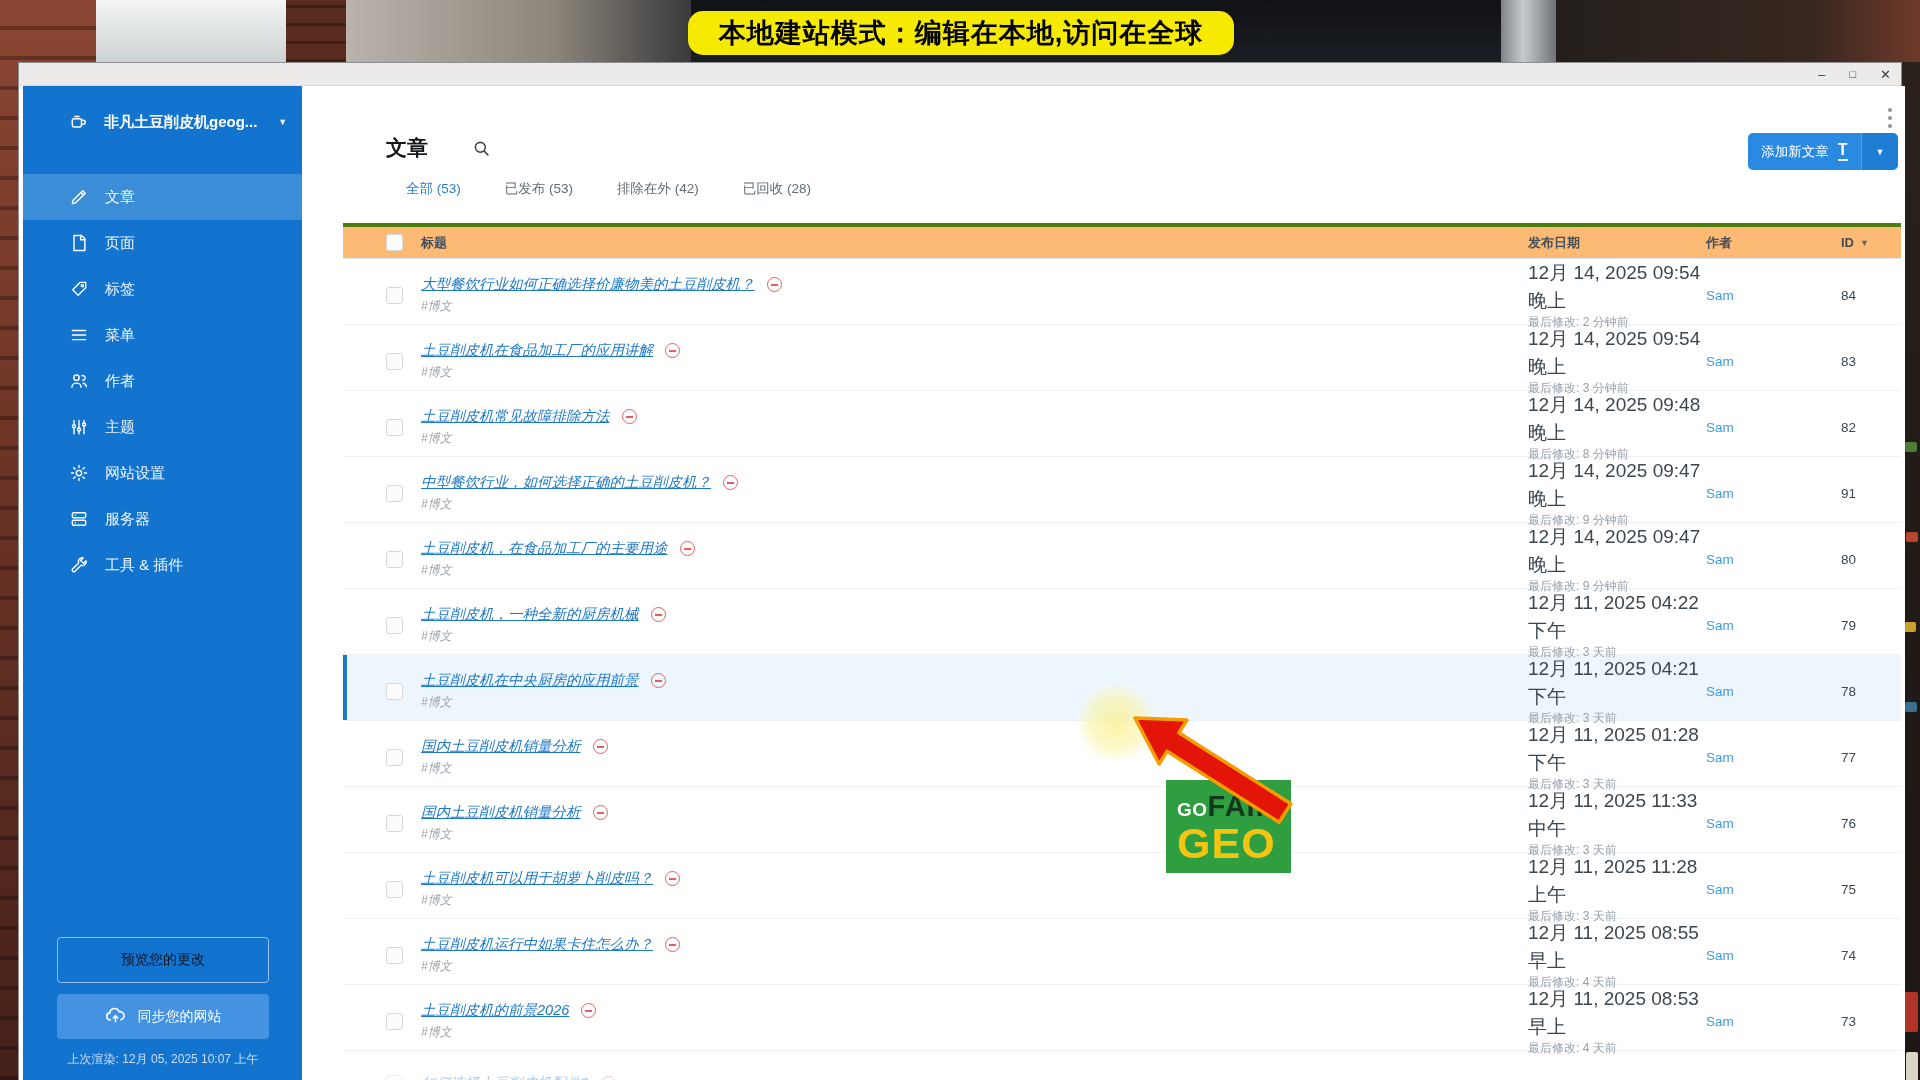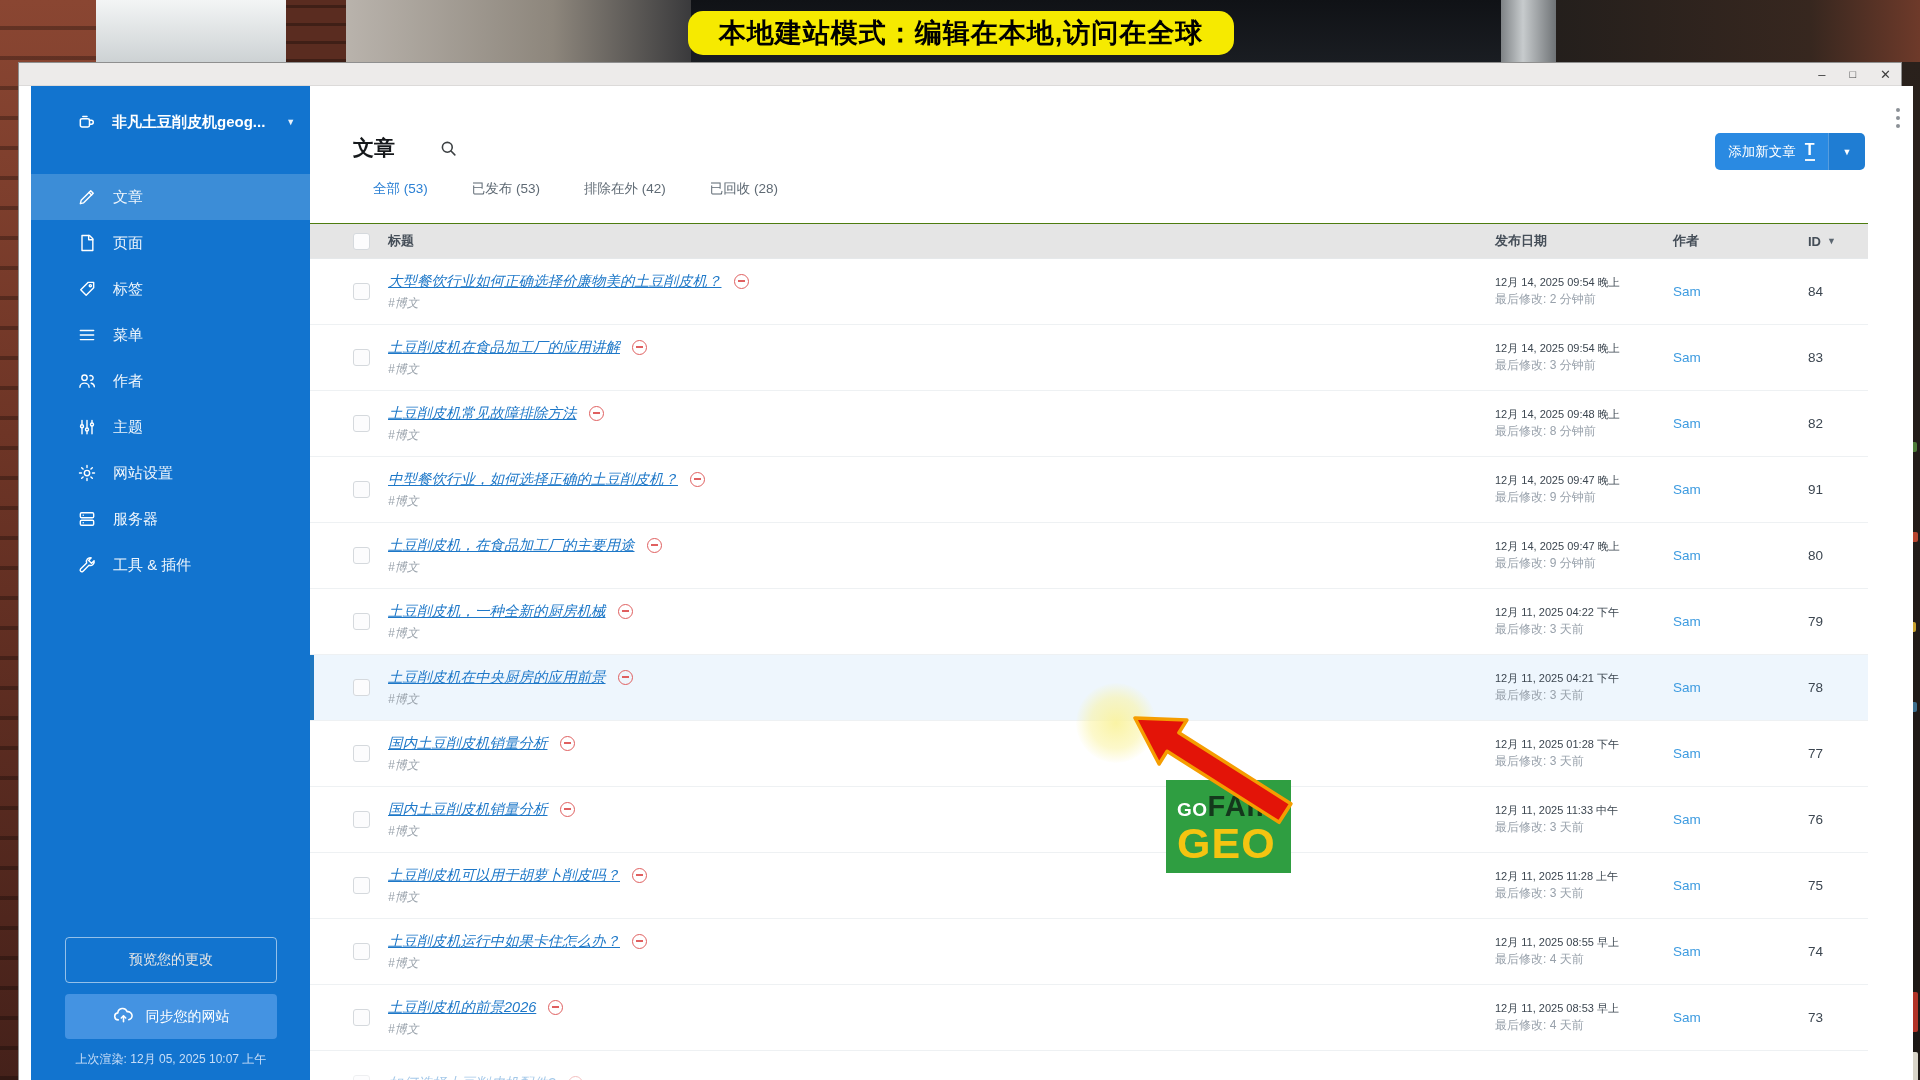--- a/index.html
+++ b/index.html
@@ -30,36 +30,36 @@
 
   
   #app-window { left:18px; top:62px; width:1884px; height:1018px; background:#fff; z-index:2;
     border:1px solid #8f8f8f; border-bottom:none; }
   #titlebar { position:absolute; left:0; top:0; width:100%; height:23px; background:#edebea; border-bottom:1px solid #dcdad9; }
   #win-controls { position:absolute; right:10px; top:0; height:23px; display:flex; align-items:center; gap:24px;
     color:#3d3d3d; font-size:13px; }
   #win-controls span { cursor:default; line-height:1; }
   #win-max { font-size:11px; }
 
-  #app-body { position:absolute; left:12px; top:23px; width:1882px; height:994px; display:flex; }
+  #app-body { position:absolute; left:4px; top:23px; width:1882px; height:994px; display:flex;gap:41px; }
 
   
   #sidebar { position:relative; width:279px; height:100%; background:#1274cf; flex:none; color:#fff; }
   #site-row { display:flex; align-items:center; gap:15px; padding:26px 0 0 46px; font-size:15px; font-weight:600; }
   #site-row .caret { font-size:9px; margin-left:6px; opacity:.9; }
   #sidebar-nav { margin-top:42px; }
   .nav-item { height:46px; display:flex; align-items:center; gap:16px; padding-left:46px;
     font-size:15px; color:rgba(255,255,255,.93); cursor:pointer; }
   .nav-item.active { background:rgba(255,255,255,.18); }
   .nav-item .ic { width:20px; height:20px; display:flex; align-items:center; justify-content:center; }
   .nav-item .ic svg, #site-row svg { display:block; }
 
   #sidebar-bottom { position:absolute; left:34px; width:212px; bottom:12px; text-align:center; }
   #preview-btn { width:212px; height:46px; border:1px solid rgba(255,255,255,.55); border-radius:4px;
-    display:flex; align-items:center; justify-content:center; font-size:14px; color:#e5e5e5; cursor:pointer; }
+    display:flex; align-items:center; justify-content:center; font-size:14px; color:#0f172a; cursor:pointer; }
   #sync-btn { margin-top:11px; width:212px; height:45px; background:#4493e2; border-radius:4px;
     display:flex; align-items:center; justify-content:center; gap:12px; font-size:14px; color:#fff; cursor:pointer; }
   #last-render { margin-top:12px; font-size:12px; color:rgba(230,240,255,.85); }
 
   
   #main { position:relative; flex:1; background:#fff; height:100%; overflow:hidden; }
   #main-header { position:absolute; left:43px; top:48px; display:flex; align-items:center; gap:44px; }
   #page-title { font-size:21px; font-weight:700; color:#15181b; }
   #search-btn { cursor:pointer; display:flex; }
   #add-post-btn { position:absolute; left:1405px; top:47px; width:150px; height:37px; border-radius:5px;
@@ -71,36 +71,36 @@
   #overflow-menu { position:absolute; right:13px; top:22px; display:flex; flex-direction:column; gap:4px; cursor:pointer; }
   #overflow-menu i { width:4px; height:4px; border-radius:50%; background:#8b9096; }
 
   #tabs { position:absolute; left:43px; top:94px; display:flex; gap:24px; font-size:13.5px; color:#5f6a74; }
   .tab { cursor:pointer;margin-left:20px; }
   .tab.active { color:#2b80d4; }
 
   
   #table { position:absolute; left:0; top:137px; width:1558px; }
   .grid-row { display:grid; grid-template-columns:35px 1107px 178px 135px auto; align-items:center; padding-left:43px; }
-  #table-head { height:36px; border-top:1px solid #4d7c0f; border-bottom:1px solid #e5e8ea; background:#e5e5e5;
+  #table-head { height:36px; border-top:4px solid #4d7c0f; border-bottom:1px solid #e5e8ea; background:#fdba74;
     font-size:13px; font-weight:700; color:#454e58; }
   #table-head .id-cell { display:flex; align-items:center; gap:6px; cursor:pointer; }
   #table-head .sort-caret { font-size:9px; color:#5b6670; }
   .chk { width:17px; height:17px; border:1.5px solid #d5d9dd; border-radius:3px; background:#fcfcfd; cursor:pointer; }
   .row { height:66px; border-bottom:1px solid #eef1f3; }
   .row.highlighted { background:#eef6fd; box-shadow:inset 4px 0 0 #1f78c1; }
   .row.partial { opacity:.4; }
   .title-cell { display:flex; flex-direction:column; justify-content:center; gap:4px;font-style:italic; }
   .title-line { display:flex; align-items:center; gap:12px; }
   .post-title { font-size:14.5px; color:#1e78c8; text-decoration:underline; cursor:pointer; }
   .minus-ic { width:15px; height:15px; border:1.5px solid #e06060; border-radius:50%; position:relative; flex:none; }
   .minus-ic::after { content:""; position:absolute; left:3px; right:3px; top:50%; margin-top:-1px; height:2px; background:#e06060; }
   .post-tag { font-size:12px; color:#9aa3ac; }
   .date-cell { line-height:1.45; }
-  .date-main { font-size:11px; color:#3c4650; }
+  .date-main { font-size:19px; color:#3c4650; }
   .date-sub { font-size:12px; color:#98a1ab; }
   .author-link { font-size:13.5px; color:#3d9be0; cursor:pointer; }
   .id-val { font-size:13.5px; color:#3c4650; }
 
   
   #glow { left:1076px; top:683px; width:80px; height:80px; border-radius:50%; z-index:6;
     background:radial-gradient(circle, rgba(250,243,160,.95) 0%, rgba(250,243,160,.55) 45%, rgba(250,243,160,0) 72%); }
   #arrow-svg { left:1100px; top:695px; z-index:7; }
   #geo-logo { left:1166px; top:780px; width:125px; height:93px; background:#2f9e41; z-index:6;
     display:flex; flex-direction:column; justify-content:center; padding-left:11px; }

